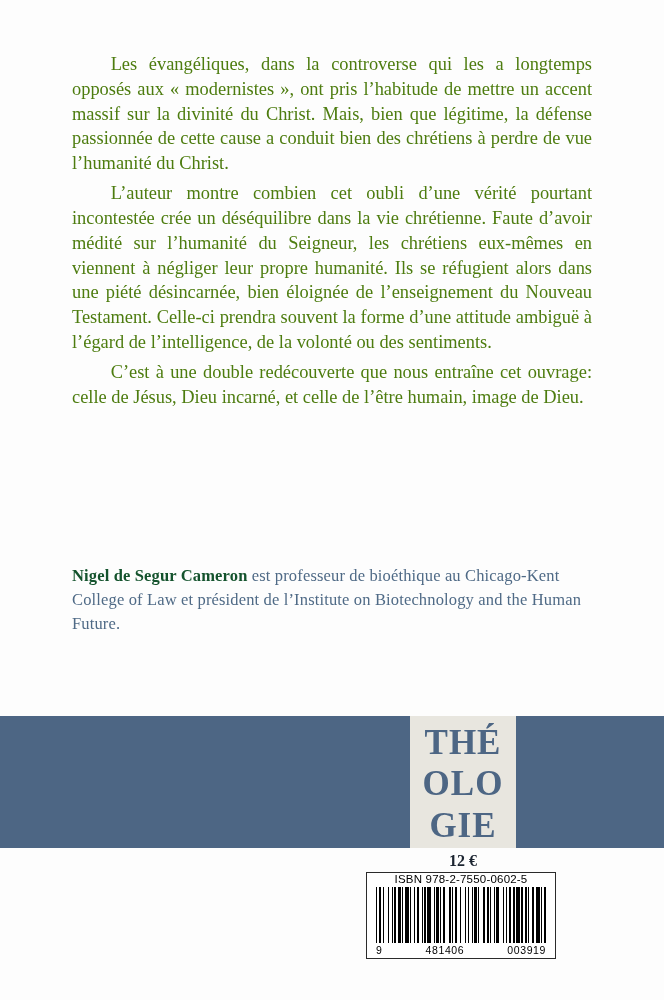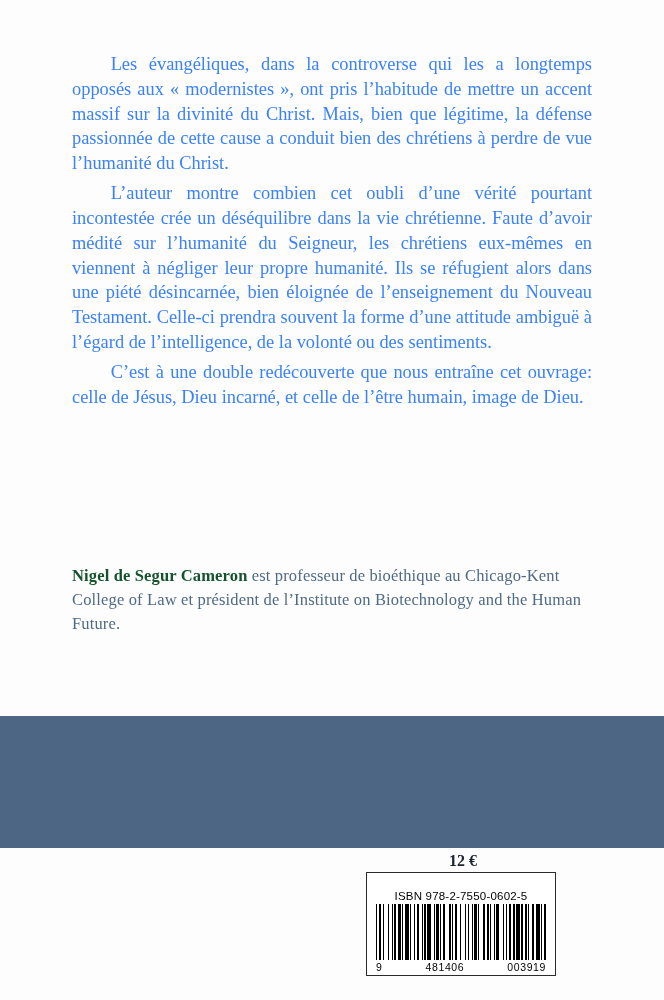--- a/index.html
+++ b/index.html
@@ -19,21 +19,21 @@
     width: 664px;
     height: 1000px;
     background: #fdfdfd;
   }
   
   .blurb {
     position: absolute;
     left: 72px;
     top: 52px;
     width: 520px;
-    color: #3b82f6;
+    color: #4d7c0f;
     font-size: 18.4px;
     line-height: 1.345;
     text-align: justify;
     font-family: "Liberation Serif", serif;
   }
   .blurb p {
     margin: 0 0 0.30em 0;
     text-indent: 2.1em;
   }
   .blurb p:last-child {
@@ -99,21 +99,21 @@
   }
   
   .isbn-block {
     position: absolute;
     left: 366px;
     top: 872px;
     width: 190px;
     background: #ffffff;
     border: 1px solid #2b2b2b;
     box-sizing: border-box;
-    padding: 17px 0 2px 0;
+    padding: 0 0 2px 0;
     text-align: center;
   }
   .isbn-text {
     font-family: "Liberation Sans", sans-serif;
     font-size: 11.5px;
     color: #000;
     letter-spacing: 0.2px;
     margin-bottom: 2px;
   }
   .barcode {
@@ -208,20 +208,25 @@
     <p>L’auteur montre combien cet oubli d’une vérité pourtant incontestée crée un déséquilibre dans la vie chrétienne. Faute d’avoir médité sur l’humanité du Seigneur, les chrétiens eux-mêmes en viennent à négliger leur propre humanité. Ils se réfugient alors dans une piété désincarnée, bien éloignée de l’enseignement du Nouveau Testament. Celle-ci prendra souvent la forme d’une attitude ambiguë à l’égard de l’intelligence, de la volonté ou des sentiments.</p>
     <p>C’est à une double redécouverte que nous entraîne cet ouvrage: celle de Jésus, Dieu incarné, et celle de l’être humain, image de Dieu.</p>
   </div>
 
   <div class="author-note">
     <span class="name">Nigel de Segur Cameron</span><span> est professeur de bioéthique au Chicago-Kent College of Law et président de l’Institute on Biotechnology and the Human Future.</span>
   </div>
 
   <div class="band"></div>
 
+  <div class="collection">
+    <span class="line">THÉ</span>
+    <span class="line">OLO</span>
+    <span class="line">GIE</span>
+  </div>
 
   <div class="price">12 €</div>
 
   <div class="isbn-block">
     <div class="isbn-text">ISBN 978-2-7550-0602-5</div>
     <div class="barcode">
         <i style="width: 1.5px; background: rgb(0, 0, 0);"></i>
         <i style="width: 1.5px; background: transparent;"></i>
         <i style="width: 3px; background: rgb(0, 0, 0);"></i>
         <i style="width: 1.5px; background: transparent;"></i>

